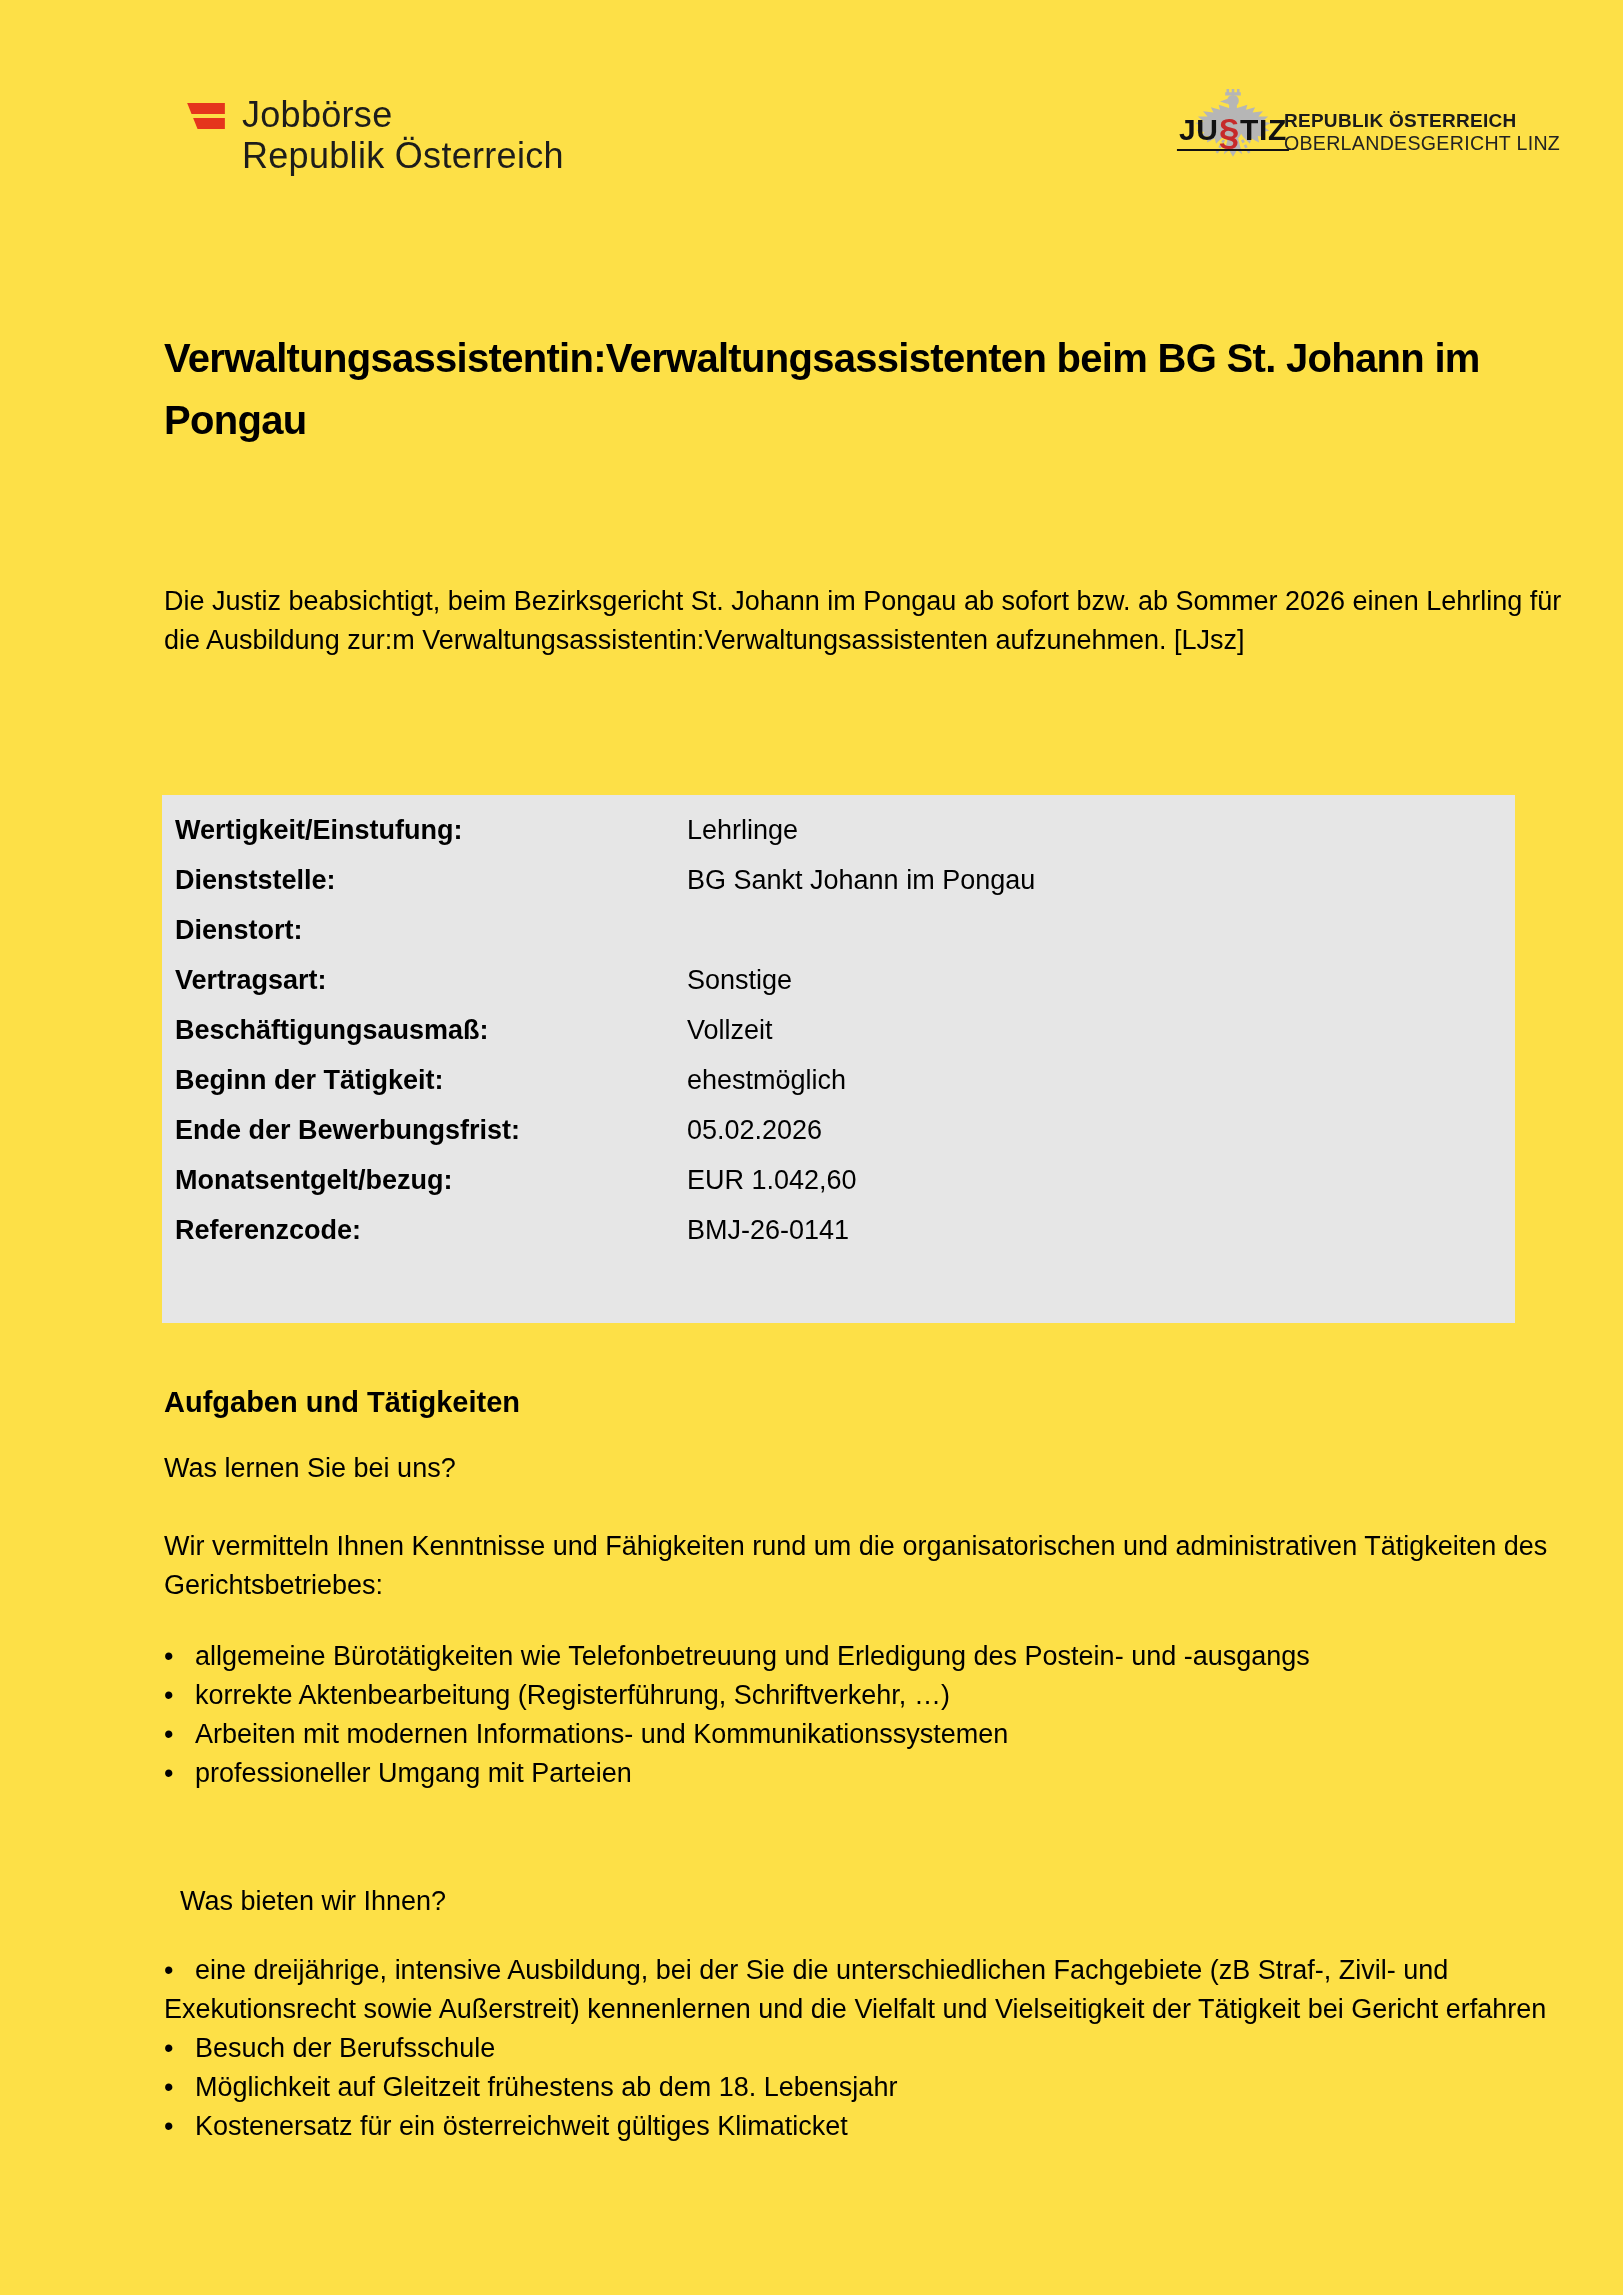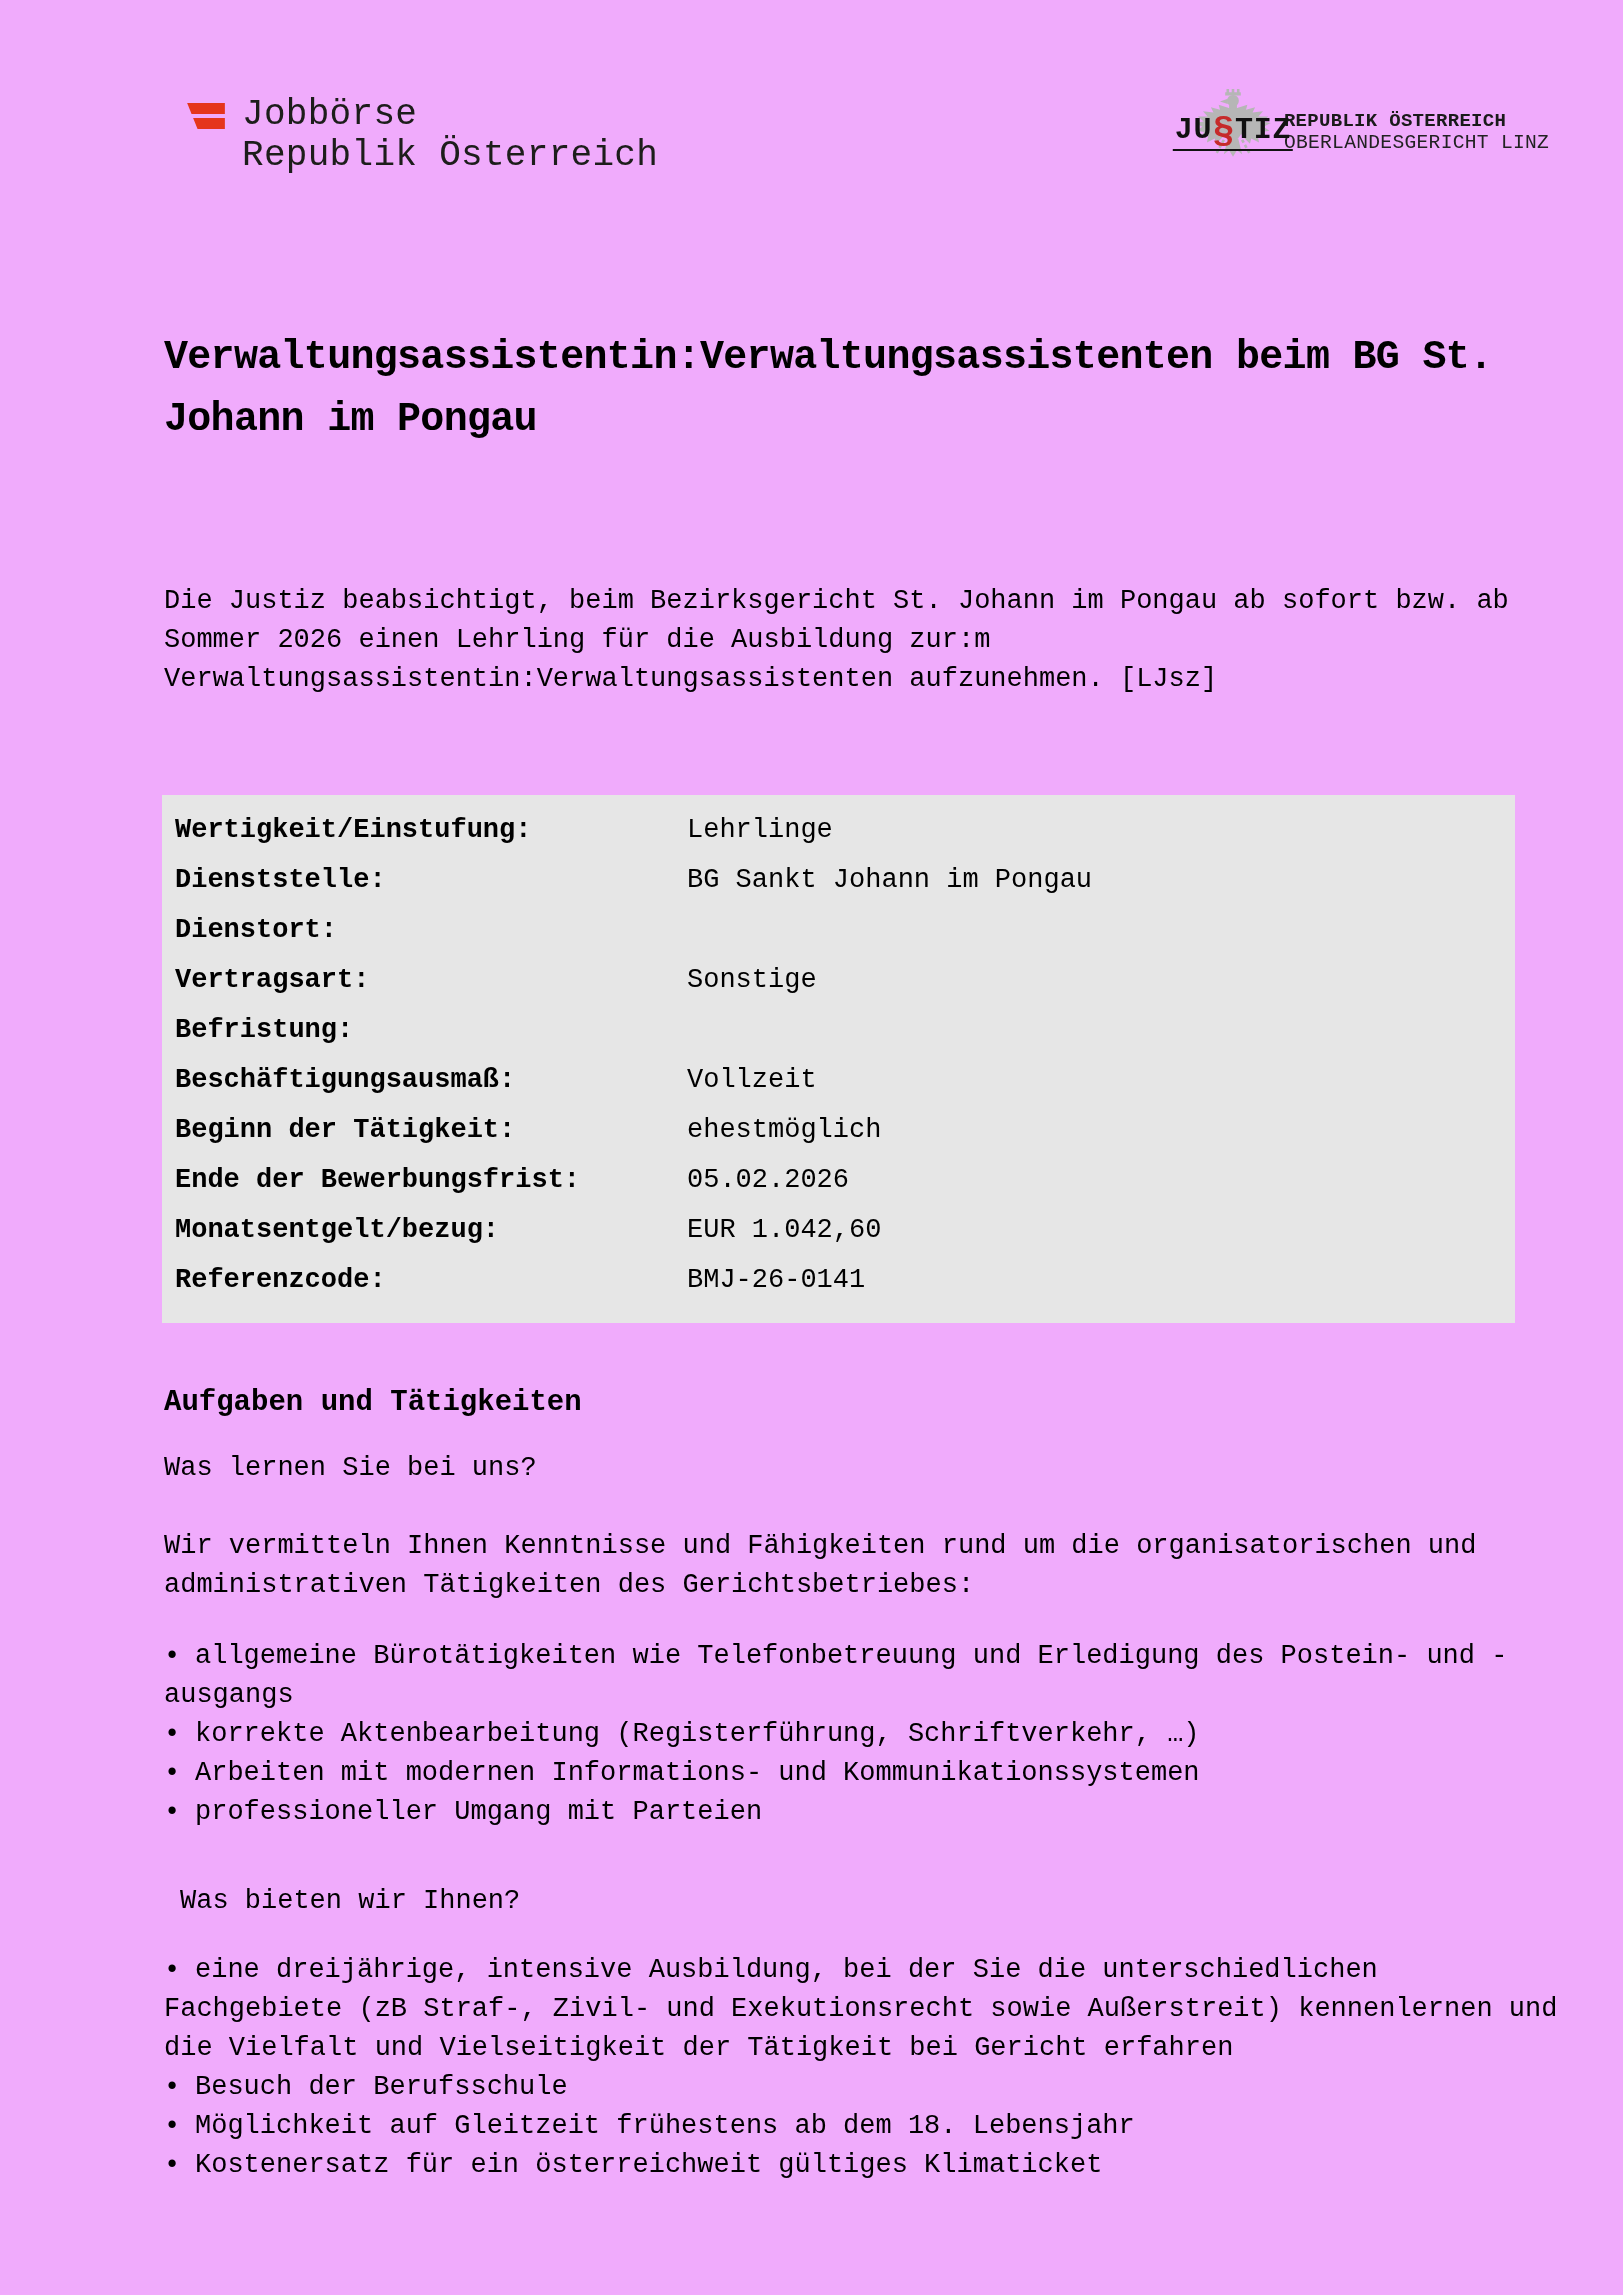--- a/index.html
+++ b/index.html
@@ -1,21 +1,21 @@
 <!DOCTYPE html>
 <html style="font-size:10.5px"><head>
 <meta charset="utf-8">
 <style>
   html,body{margin:0;padding:0;background:#ffffff;}
   .page{
     position:relative;
     width:1623px;
     height:2295px;
-    background:#f0abfc;
-    font-family:Liberation Mono, monospace;
+    background:#fde047;
+    font-family:Liberation Sans, sans-serif;
     color:#000000;
     overflow:hidden;
   }
   
   .brand{position:absolute;left:187px;top:94px;display:flex;}
   .brand-flag{width:38px;height:26px;margin-top:9.2px;flex:0 0 auto;}
   .brand-flag polygon{fill:#e5351c;}
   .brand-text{margin-left:17px;font-size:36px;line-height:41px;color:#1d1d1b;letter-spacing:0.3px;}
   
   .agency{position:absolute;left:1190px;top:89px;display:flex;}
@@ -113,24 +113,20 @@
       <div class="value">BG Sankt Johann im Pongau</div>
     </div>
     <div class="row">
       <div class="label">Dienstort:</div>
     </div>
     <div class="row">
       <div class="label">Vertragsart:</div>
       <div class="value">Sonstige</div>
     </div>
     <div class="row">
-      <div class="label">Befristung:</div>
-      <div class="value"></div>
-    </div>
-    <div class="row">
       <div class="label">Beschäftigungsausmaß:</div>
       <div class="value">Vollzeit</div>
     </div>
     <div class="row">
       <div class="label">Beginn der Tätigkeit:</div>
       <div class="value">ehestmöglich</div>
     </div>
     <div class="row">
       <div class="label">Ende der Bewerbungsfrist:</div>
       <div class="value">05.02.2026</div>

